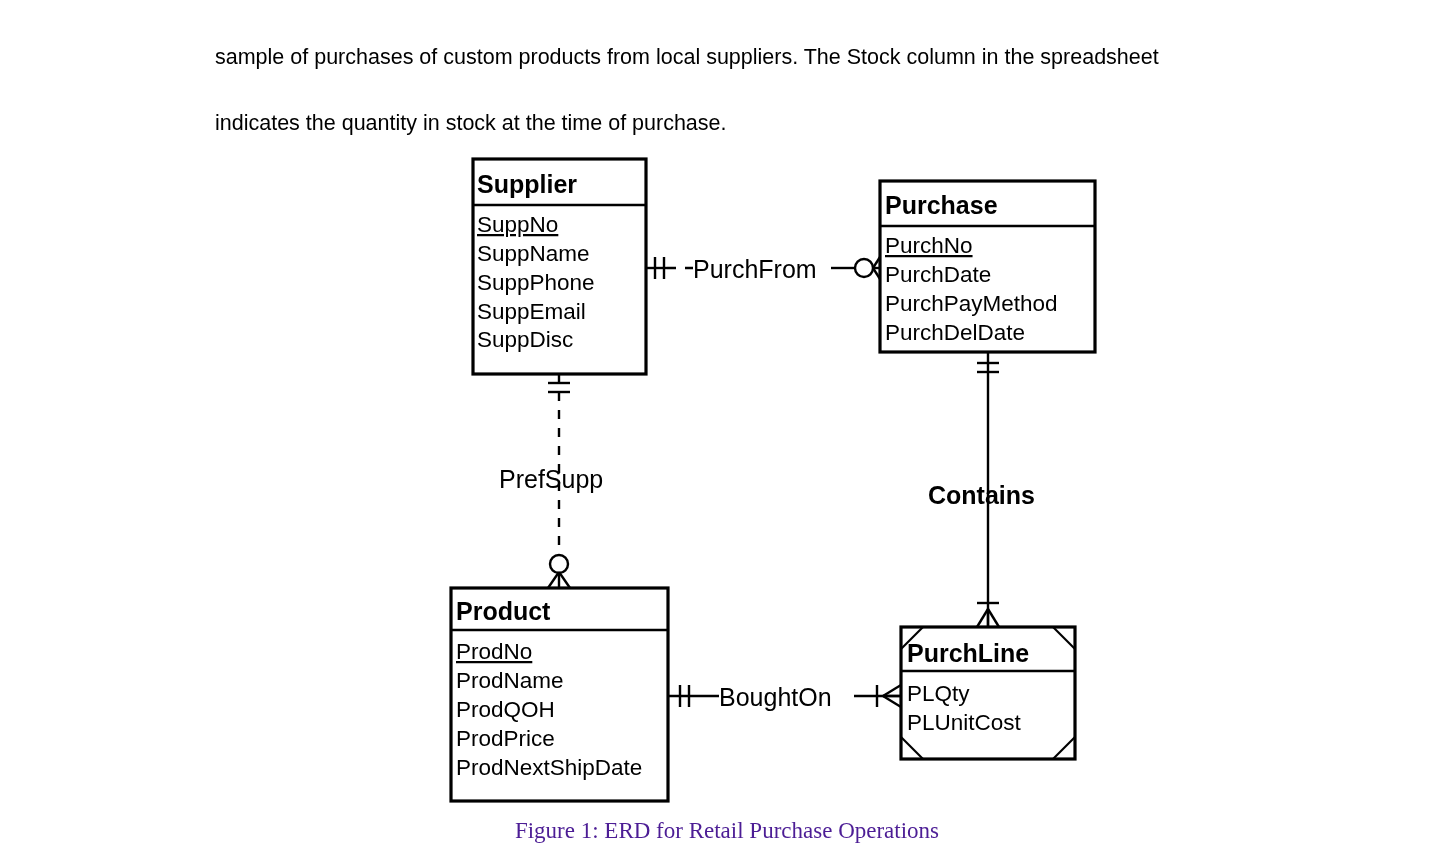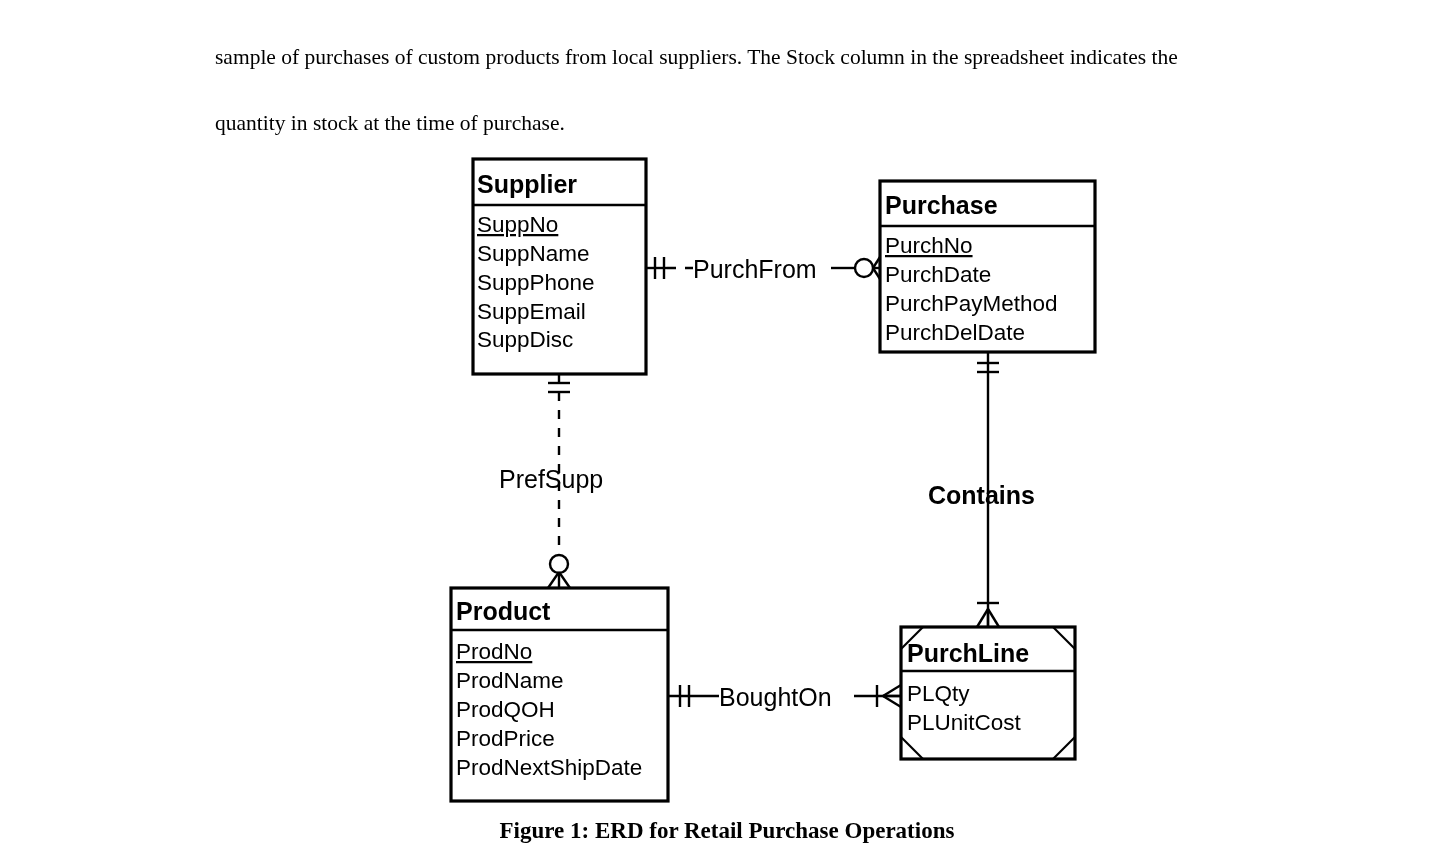--- a/index.html
+++ b/index.html
@@ -12,42 +12,41 @@
     height: 857px;
     position: relative;
     font-family: "Liberation Sans", sans-serif;
     overflow: hidden;
   }
   #intro-paragraph {
     position: absolute;
     left: 215px;
     top: 24px;
     width: 1000px;
-    font-family: Liberation Serif, serif;
+    font-family: Liberation Sans, sans-serif;
     font-size: 21.5px;
     line-height: 66px;
     color: #000000;
   }
   #erd-figure {
     position: absolute;
     left: 1px;
     top: 130px;
     width: 1454px;
     height: 700px;
   }
   #figure-caption {
     position: absolute;
     left: 0;
     top: 818px;
     width: 1454px;
     text-align: center;
     font-family: "Liberation Serif", serif;
     font-size: 23px;
-    color: #000000;
-    font-weight: bold;
+    color: #4c1d95;
   }
   svg text {
     font-family: "Liberation Sans", sans-serif;
     fill: #000000;
   }
   .ent-title {
     font-size: 25px;
     font-weight: bold;
   }
   .ent-attr {

